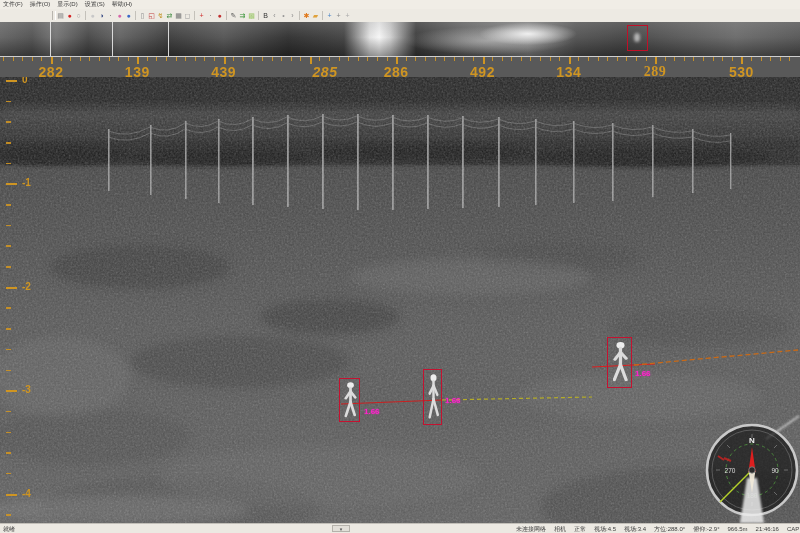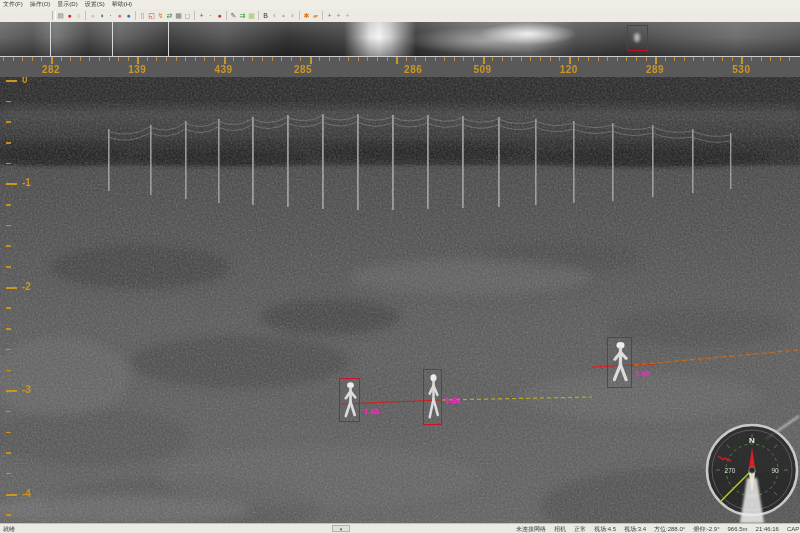--- a/index.html
+++ b/index.html
@@ -26,21 +26,21 @@
         #5a5a5a 28%,#353535 36%,#474747 43%,#e9e9e9 46.2%,#ffffff 47.4%,#d8d8d8 48.8%,#3e3e3e 52%,
         #686868 58%,#8f8f8f 66%,#585858 72%,#4a4a4a 78%,#5e5e5e 85%,#707070 92%,#5c5c5c 100%);}
   .pano .sep{position:absolute;top:0;bottom:0;width:1px;background:#e8e8e8;opacity:.9;}
   .pano-marker{position:absolute;left:627px;top:3px;width:21px;height:26px;border:1.5px solid #c01028;box-sizing:border-box;}
   .pano-marker .blob{position:absolute;left:6px;top:7px;width:6px;height:9px;background:#cfcfcf;border-radius:50%;filter:blur(1.5px);opacity:.8;}
   
   .hruler{position:absolute;top:56px;left:0;width:800px;height:21px;background:#595959;border-top:1px solid #cfcfcf;box-sizing:border-box;}
   .htick{position:absolute;top:0;width:1px;background:#cf9522;}
   .htick.major{width:2px;height:7px;}
   .htick.minor{height:4px;opacity:.9;}
-  .hlabel{position:absolute;top:7px;transform:translateX(-50%);font-size:10px;font-weight:bold;color:#cf9522;letter-spacing:0.5px;}
+  .hlabel{position:absolute;top:7px;transform:translateX(-50%);font-size:14px;font-weight:bold;color:#cf9522;letter-spacing:0.5px;}
   
   .main{position:absolute;top:77px;left:0;width:800px;height:446px;background:#4a4a4a;overflow:hidden;}
   .scene{position:absolute;left:0;top:0;}
   
   .vruler{position:absolute;left:0;top:0;width:44px;height:446px;pointer-events:none;}
   .vtick{position:absolute;left:6px;height:2px;background:#cf9522;}
   .vtick.major{width:11px;height:2px;}
   .vtick.minor{width:5px;height:1.5px;opacity:.9;}
   .vlabel{position:absolute;left:22px;transform:translateY(-55%);font-size:10px;font-weight:bold;color:#cf9522;}
   
@@ -153,61 +153,61 @@
       <div class="hlabel" style="left: 223.602px;">439</div>
       <div class="htick minor" style="left: 233.191px;"></div>
       <div class="htick minor" style="left: 242.78px;"></div>
       <div class="htick minor" style="left: 252.369px;"></div>
       <div class="htick minor" style="left: 261.958px;"></div>
       <div class="htick minor" style="left: 271.547px;"></div>
       <div class="htick minor" style="left: 281.136px;"></div>
       <div class="htick minor" style="left: 290.725px;"></div>
       <div class="htick minor" style="left: 300.314px;"></div>
       <div class="htick major" style="left: 309.903px;"></div>
-      <div class="hlabel" style="left: 303px;">285</div>
+      <div class="hlabel" style="left: 325px; font-style: italic;">285</div>
       <div class="htick minor" style="left: 319.492px;"></div>
       <div class="htick minor" style="left: 329.081px;"></div>
       <div class="htick minor" style="left: 338.67px;"></div>
       <div class="htick minor" style="left: 348.259px;"></div>
       <div class="htick minor" style="left: 357.848px;"></div>
       <div class="htick minor" style="left: 367.437px;"></div>
       <div class="htick minor" style="left: 377.026px;"></div>
       <div class="htick minor" style="left: 386.615px;"></div>
       <div class="htick major" style="left: 396.204px;"></div>
-      <div class="hlabel" style="left: 396.204px; margin-left: 17px;">286</div>
+      <div class="hlabel" style="left: 396.204px;">286</div>
       <div class="htick minor" style="left: 405.793px;"></div>
       <div class="htick minor" style="left: 415.382px;"></div>
       <div class="htick minor" style="left: 424.971px;"></div>
       <div class="htick minor" style="left: 434.56px;"></div>
       <div class="htick minor" style="left: 444.149px;"></div>
       <div class="htick minor" style="left: 453.738px;"></div>
       <div class="htick minor" style="left: 463.327px;"></div>
       <div class="htick minor" style="left: 472.916px;"></div>
       <div class="htick major" style="left: 482.505px;"></div>
-      <div class="hlabel" style="left: 482.505px;">509</div>
+      <div class="hlabel" style="left: 482.505px;">492</div>
       <div class="htick minor" style="left: 492.094px;"></div>
       <div class="htick minor" style="left: 501.683px;"></div>
       <div class="htick minor" style="left: 511.272px;"></div>
       <div class="htick minor" style="left: 520.861px;"></div>
       <div class="htick minor" style="left: 530.45px;"></div>
       <div class="htick minor" style="left: 540.039px;"></div>
       <div class="htick minor" style="left: 549.628px;"></div>
       <div class="htick minor" style="left: 559.217px;"></div>
       <div class="htick major" style="left: 568.806px;"></div>
-      <div class="hlabel" style="left: 568.806px;">120</div>
+      <div class="hlabel" style="left: 568.806px;">134</div>
       <div class="htick minor" style="left: 578.395px;"></div>
       <div class="htick minor" style="left: 587.984px;"></div>
       <div class="htick minor" style="left: 597.573px;"></div>
       <div class="htick minor" style="left: 607.162px;"></div>
       <div class="htick minor" style="left: 616.751px;"></div>
       <div class="htick minor" style="left: 626.34px;"></div>
       <div class="htick minor" style="left: 635.929px;"></div>
       <div class="htick minor" style="left: 645.518px;"></div>
       <div class="htick major" style="left: 655.107px;"></div>
-      <div class="hlabel" style="left: 655.107px;">289</div>
+      <div class="hlabel" style="left: 655.107px; font-family: Liberation Serif, serif;">289</div>
       <div class="htick minor" style="left: 664.696px;"></div>
       <div class="htick minor" style="left: 674.285px;"></div>
       <div class="htick minor" style="left: 683.874px;"></div>
       <div class="htick minor" style="left: 693.463px;"></div>
       <div class="htick minor" style="left: 703.052px;"></div>
       <div class="htick minor" style="left: 712.641px;"></div>
       <div class="htick minor" style="left: 722.23px;"></div>
       <div class="htick minor" style="left: 731.819px;"></div>
       <div class="htick major" style="left: 741.408px;"></div>
       <div class="hlabel" style="left: 741.408px;">530</div>

